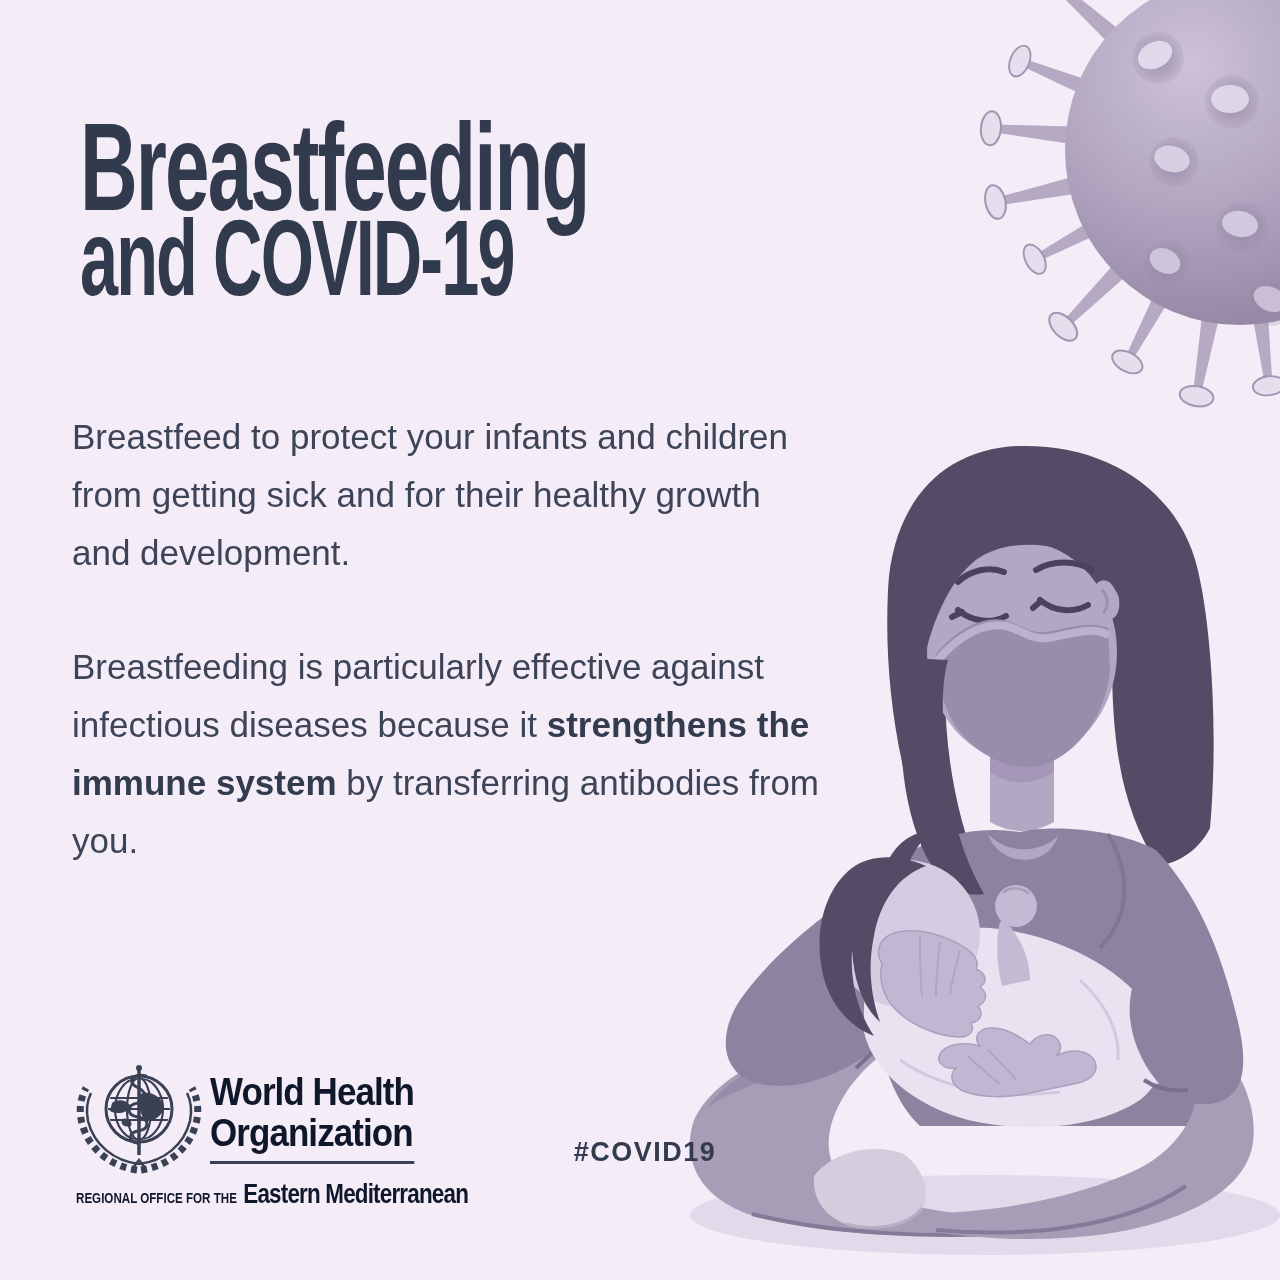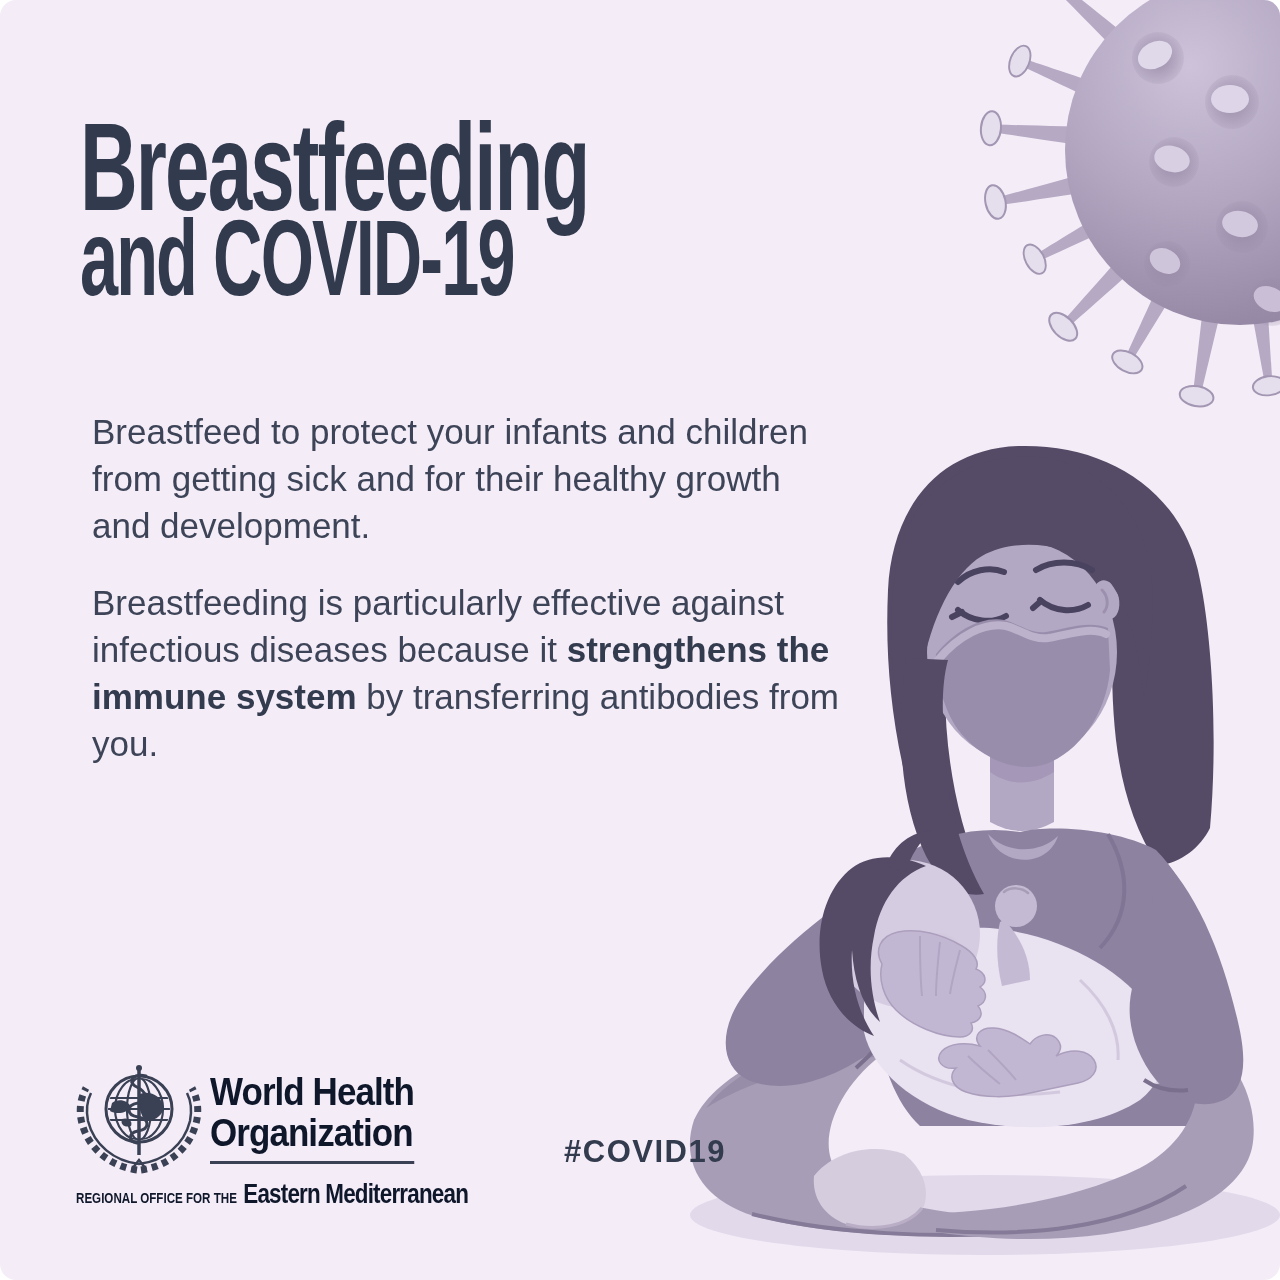--- a/index.html
+++ b/index.html
@@ -2,50 +2,49 @@
 <html><head>
 <meta charset="utf-8">
 <style>
   html,body{margin:0;padding:0;}
   .poster{
     position:relative;
     width:1280px;height:1280px;
     background:#f4ecf7;
     overflow:hidden;
     font-family:"Liberation Sans", sans-serif;
-    border-radius:16px;
   }
   
   .title{
     position:absolute;left:80px;top:104px;
     color:#323a4e;
     font-weight:700;
     transform:scaleX(0.64);
     transform-origin:0 0;
     letter-spacing:-3px;
     white-space:nowrap;
   }
   .title-line1{font-size:125px;line-height:1;}
   .title-line2{font-size:107px;line-height:1;margin-top:-24px;}
   
   .body-copy{
-    position:absolute;left:92px;top:408px;width:750px;
+    position:absolute;left:72px;top:408px;width:750px;
     color:#3d4457;
-    font-size:35px;line-height:47px;
+    font-size:35px;line-height:58px;
   }
   .body-copy p{margin:0;}
-  .body-copy p + p{margin-top:30px;}
+  .body-copy p + p{margin-top:56px;}
   .body-copy strong{font-weight:700;color:#333b4e;}
   
   .hashtags{
     position:absolute;left:465px;top:1136px;width:360px;
     text-align:center;
     color:#333b4e;
     font-weight:700;
-    font-size:31px;line-height:32px;
+    font-size:27px;line-height:32px;
     letter-spacing:1.5px;
   }
   
   .who-logo{position:absolute;left:76px;top:1062px;color:#0f172a;}
   .who-top{display:flex;align-items:flex-start;}
   .who-emblem{flex:0 0 auto;}
   .who-name{margin-left:8px;margin-top:10px;transform:scaleX(0.92);transform-origin:0 0;white-space:nowrap;}
   .who-name-line{font-size:38px;font-weight:700;line-height:41px;letter-spacing:-1px;}
   .who-divider{width:222px;height:3px;background:#3a4154;margin-top:7px;}
   .who-office{

